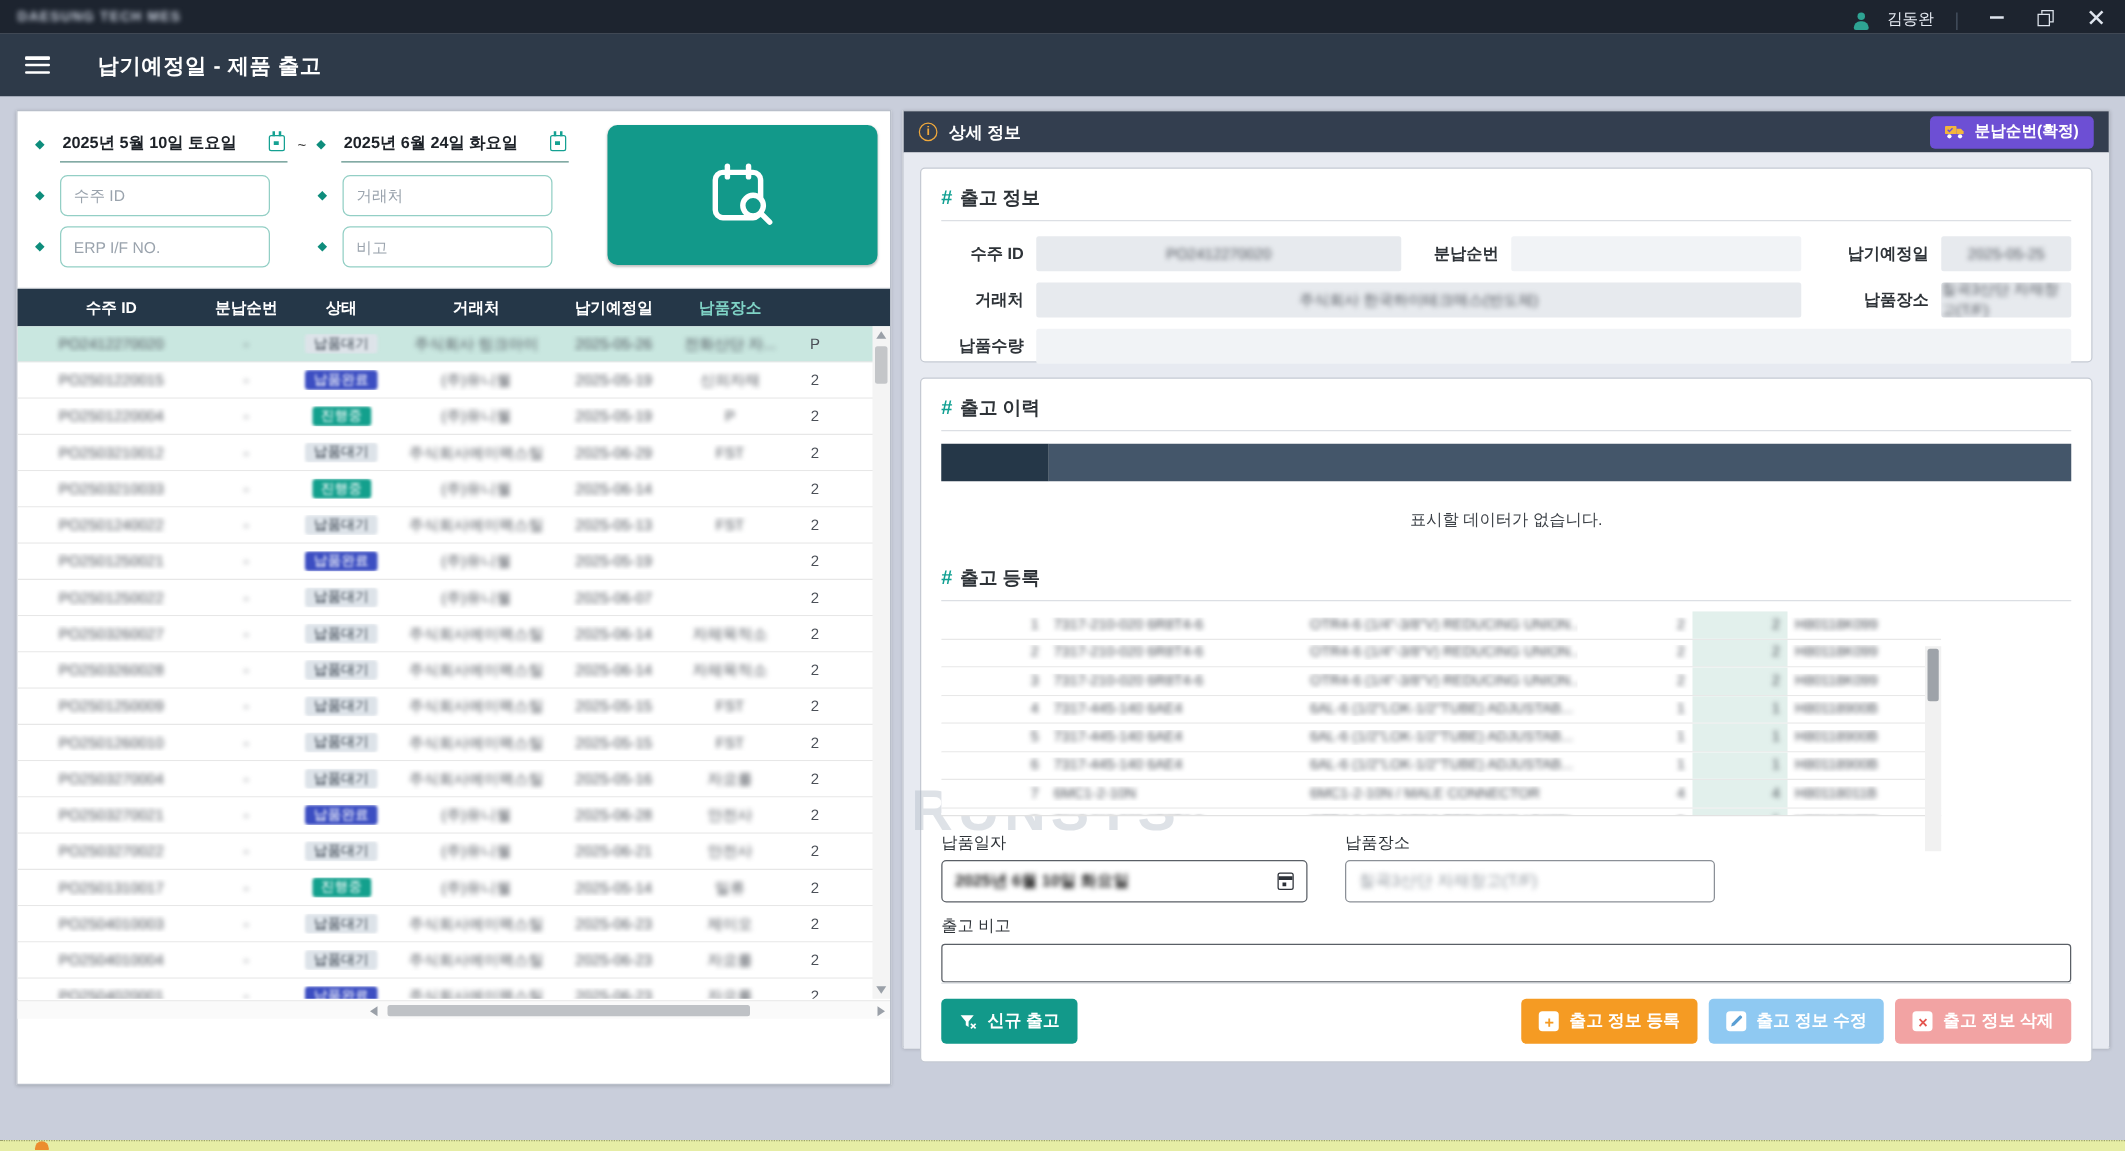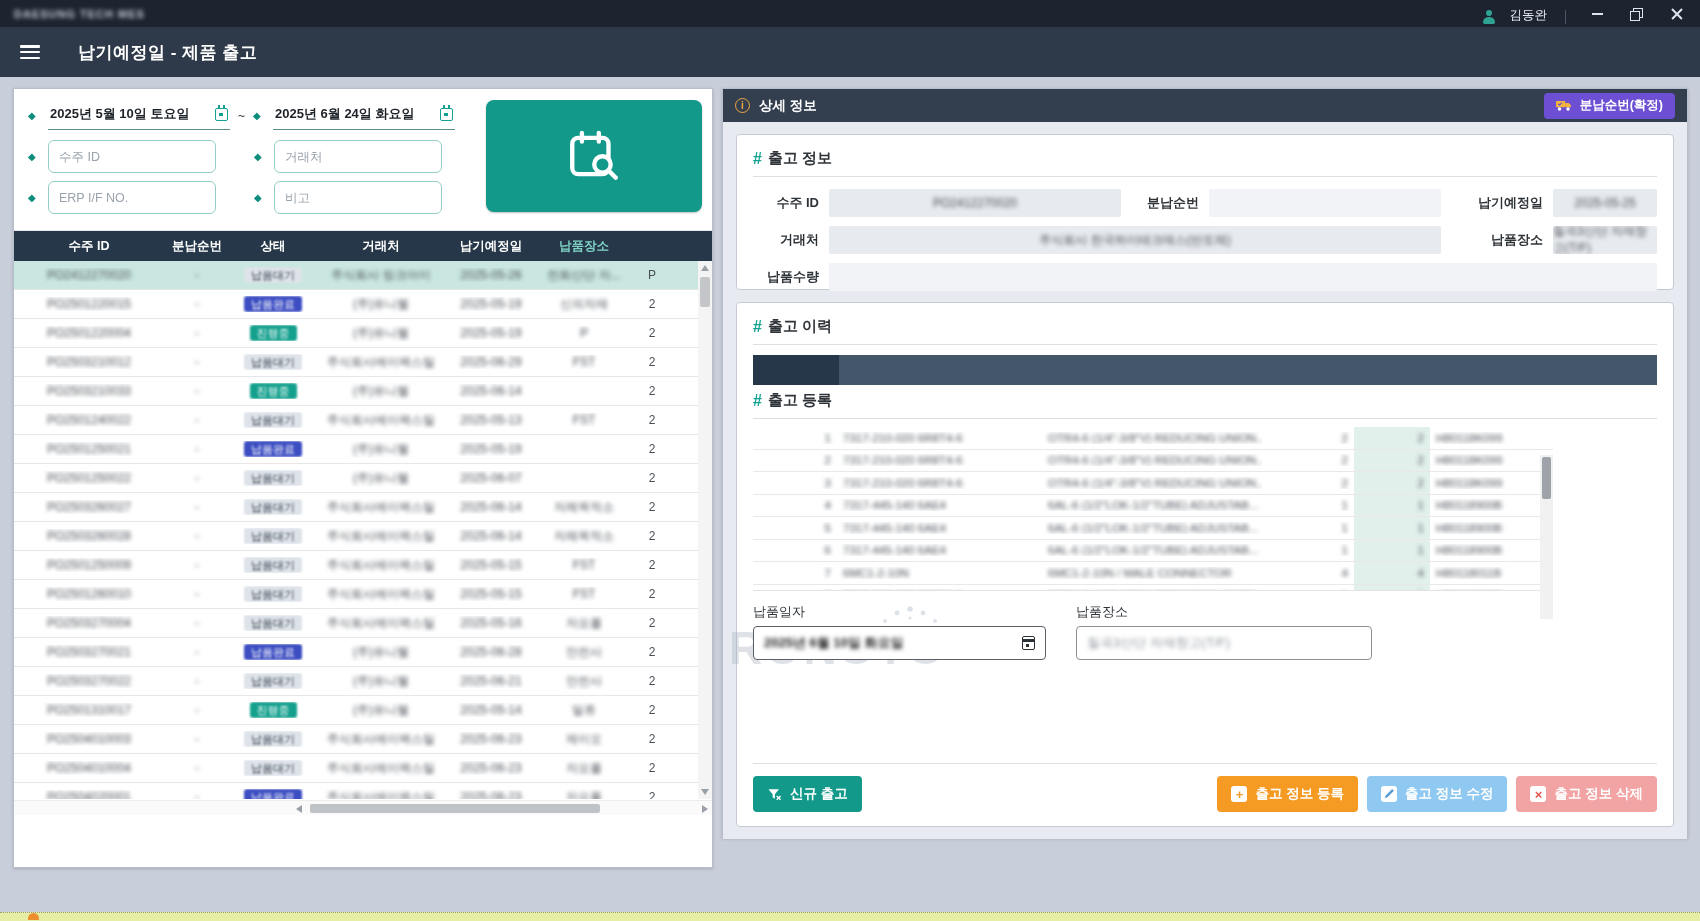--- a/index.html
+++ b/index.html
@@ -478,20 +478,21 @@
       </div>
 
       <div class="sec-title">
         <span class="hash">#</span>
         <span>출고 이력</span>
       </div>
       <div class="hist-bar">
         <div class="seg1"></div>
           <div class="seg2"></div>
       </div>
+      <div class="hist-empty">표시할 데이터가 없습니다.</div>
 
       <div class="sec-title">
         <span class="hash">#</span>
         <span>출고 등록</span>
       </div>
       <div class="reg-wrap">
         <div class="rt-rows" id="rt-rows">
             <div class="rt-row">
               <div class="c" style="width: 36px;"><span class="cbx"></span></div>
               <div class="c" style="width: 48px; text-align: right; padding-right: 6px;"><span class="blur2">1</span></div>
@@ -595,20 +596,24 @@
           </div>
         </div>
         <div class="fgroup">
           <span class="fg-label">납품장소</span>
           <div class="finput gray w2">
             <span class="blur2">칠곡3산단 자재창고(T/F)</span>
           </div>
         </div>
       </div>
 
+      <div class="memo-row">
+        <span class="fg-label">출고 비고</span>
+        <div class="memo-input"></div>
+      </div>
 
       <div class="btn-row">
         <button class="abtn btn-new">
           <svg width="15" height="15" viewBox="0 0 20 20" fill="none" stroke="#fff" stroke-width="1.8">
             <path d="M2 3 h14 l-5.5 6.5 v6 l-3-1.8 v-4.2 z" fill="#fff" stroke="none"></path>
             <line x1="13" y1="12" x2="18" y2="17"></line>
               <line x1="18" y1="12" x2="13" y2="17"></line>
           </svg>
           <span>신규 출고</span>
         </button>

